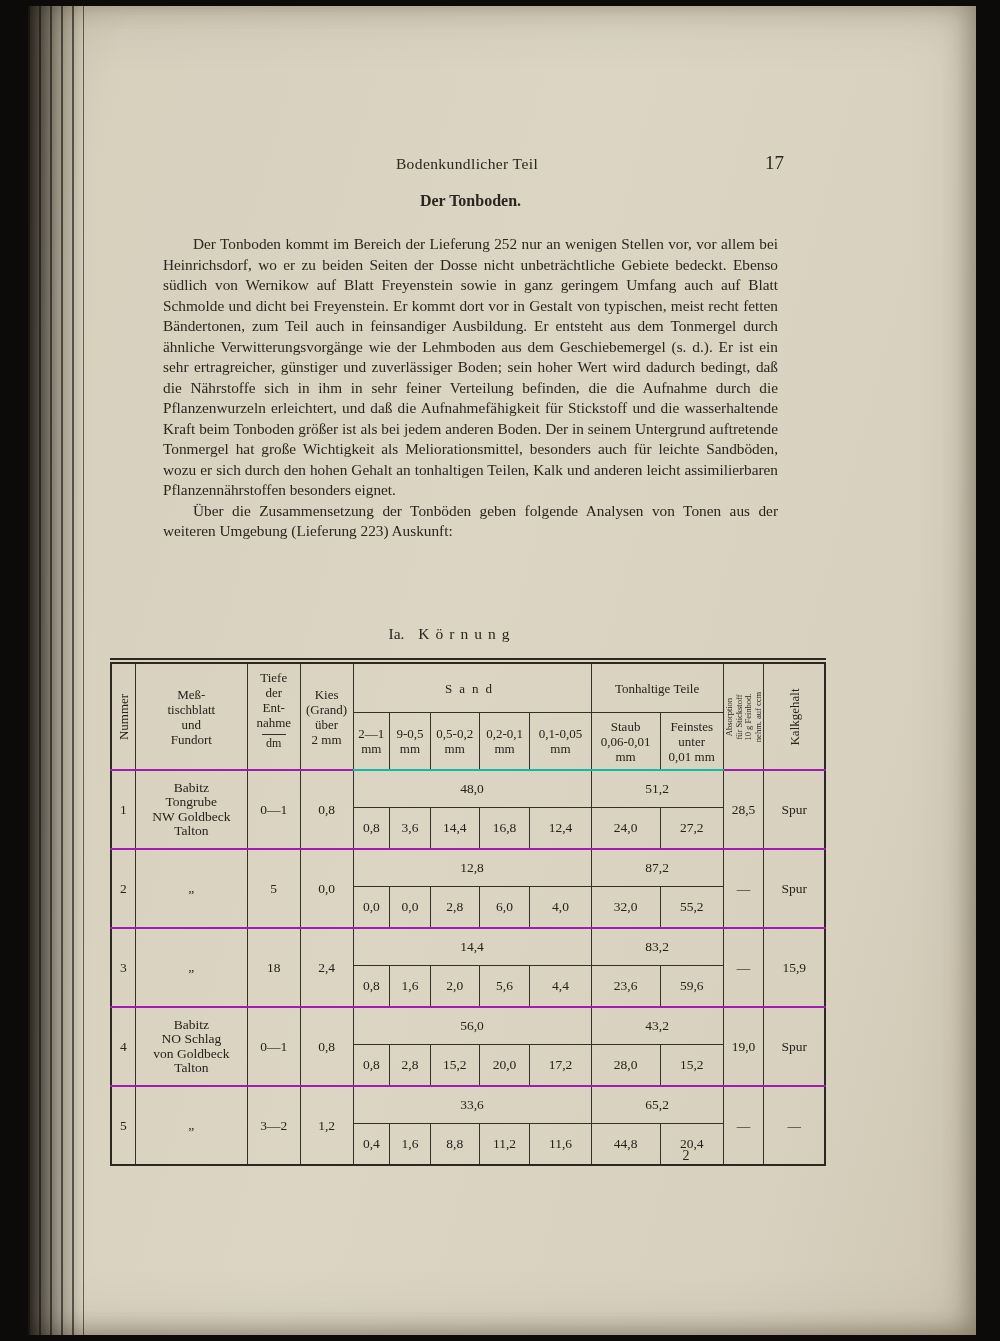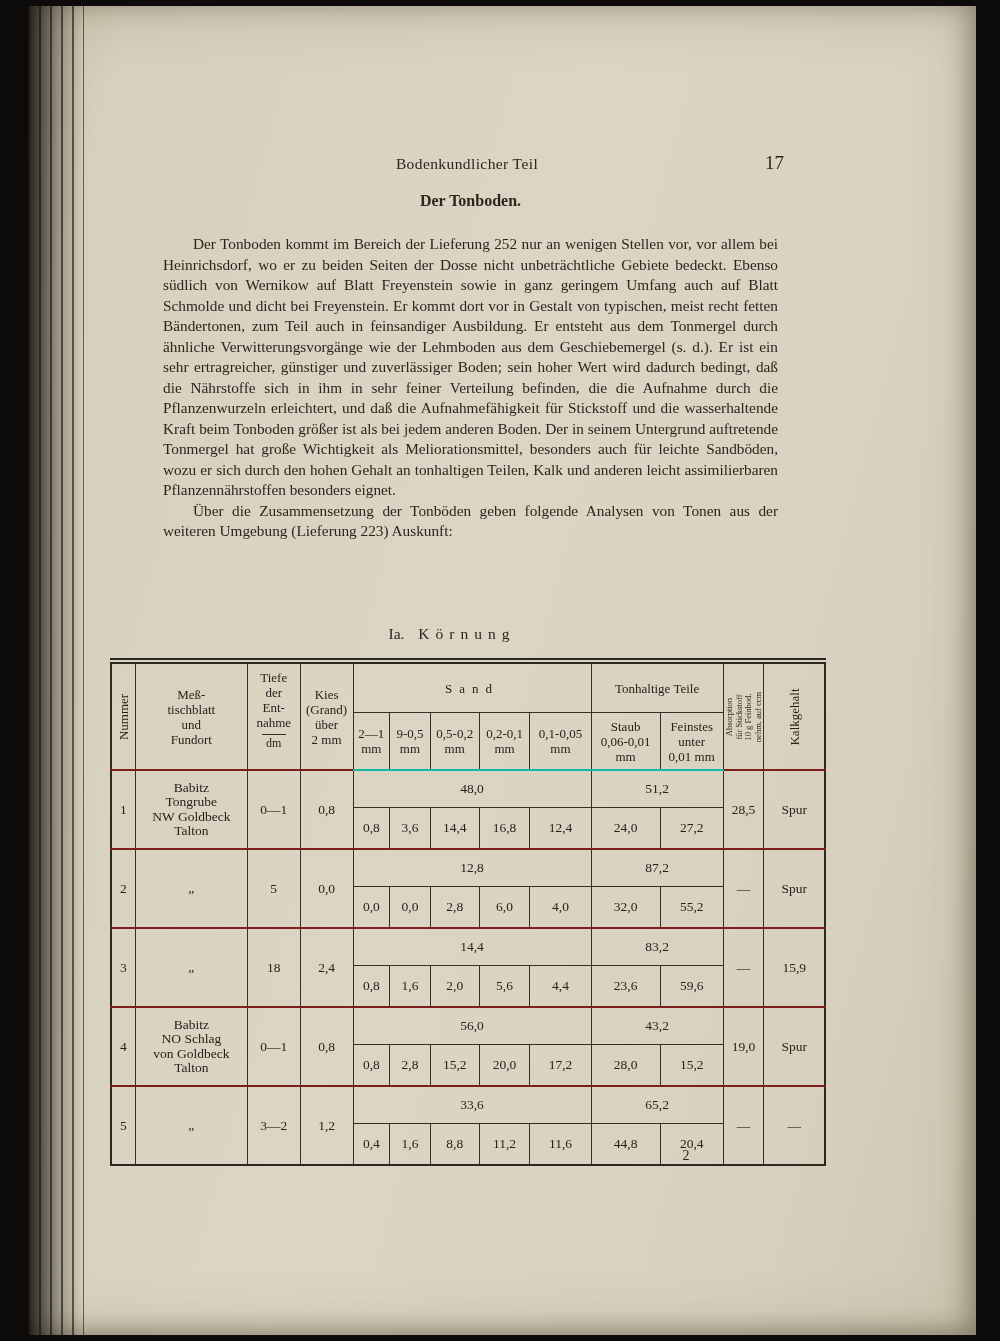--- a/index.html
+++ b/index.html
@@ -56,21 +56,21 @@
   }
   .korntab th, .korntab td {
     border:1px solid #33302a; padding:1px 2px; text-align:center;
     font-weight:normal; font-size:13.5px; position:relative;
     vertical-align:middle;
   }
   .korntab { border:2px solid #2b2822; border-top:6px double #2b2822; }
   .korntab thead th { font-size:13px; line-height:15px; }
   .korntab thead tr.hdr-group th { height:46px; }
   .korntab thead tr.hdr-leaf th { height:54px; border-bottom:2px solid #14b8a6; }
-  .korntab tr.row-top td { border-top:2px solid #7f1d1d; height:34px;margin-left:28px; }
+  .korntab tr.row-top td { border-top:2px solid #a21caf; height:34px;margin-left:28px; }
   .korntab tr.row-bottom td { height:38px; }
   .ml { white-space:pre-line; }
   .sum { font-weight:bold; }
   .kies-val { vertical-align:top; padding-top:8px; font-weight:bold; }
   .vtext {
     position:absolute; top:50%; left:50%;
     transform:translate(-50%,-50%) rotate(-90deg);
     white-space:nowrap; font-size:13px;
   }
   .vtext-multi {

